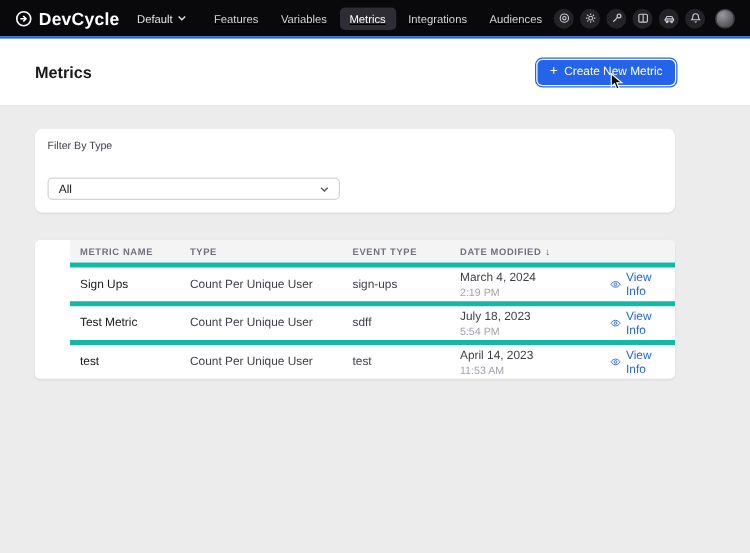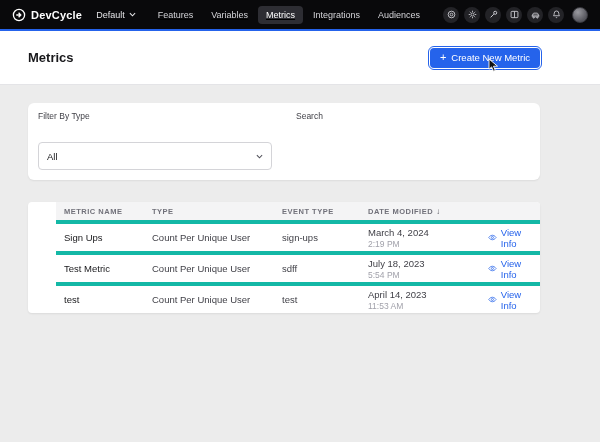--- a/index.html
+++ b/index.html
@@ -3,21 +3,21 @@
 <meta charset="utf-8">
 <style>
   * { margin:0; padding:0; box-sizing:border-box; }
   html,body { width:600px; height:442px; overflow:hidden; }
   body { font-family:"Liberation Sans", sans-serif; background:#ececec; position:relative; }
 
   
   .topbar { height:29px; background:#09090b; display:flex; align-items:center; padding:0 12px; }
   .brand { display:flex; align-items:center; gap:5px; color:#fff; }
   .brand-logo { width:14px; height:14px; }
-  .brand-name { font-size:11px; font-weight:bold; letter-spacing:.2px; }
+  .brand-name { font-size:14px; font-weight:bold; letter-spacing:.2px; }
   .project { display:flex; align-items:center; gap:4px; margin-left:14px; background:none; border:none;
              color:#e4e4e7; font-size:9px; font-family:inherit; cursor:pointer; }
   .nav-items { display:flex; align-items:flex-end; margin-left:14px; gap:2px;text-decoration:underline; }
   .nav-item { color:#d4d4d8; font-size:9px; text-decoration:none; padding:4px 8px; border-radius:4px; }
   .nav-item.active { background:#2d2d33; color:#fff; }
   .nav-right { margin-left:auto; display:flex; align-items:center; gap:5px; }
   .icon-btn { width:16px; height:16px; border-radius:50%; background:#232327; border:none; color:#c9c9cf;
               display:flex; align-items:center; justify-content:center; cursor:pointer; }
   .icon-btn svg { width:9px; height:9px; }
   .avatar { width:16px; height:16px; border-radius:50%; margin-left:3px;
@@ -33,21 +33,21 @@
                 cursor:pointer; outline:1.5px solid #2563eb; outline-offset:1.5px; }
   .create-btn .plus { font-size:11px; font-weight:400; line-height:1; }
 
   
   .content { width:512px; margin-left:28px; }
 
   .filter-card { margin-top:18px; background:#fff; border-radius:6px; box-shadow:0 1px 2px rgba(0,0,0,.07);
                  padding:8px 10px 10px; display:flex; gap:24px; }
   .field-col { flex:1; }
   .field-label { font-size:8.5px; color:#3f3f46; margin-bottom:21px; }
-  .select { height:28px; border:1px solid #d4d4d8; border-radius:4px; display:flex; align-items:center;
+  .select { height:18px; border:1px solid #d4d4d8; border-radius:4px; display:flex; align-items:center;
             justify-content:space-between; padding:0 8px; font-size:9.5px; color:#18181b; background:#fff; cursor:pointer; }
   .select svg { width:7px; height:5px; color:#52525b; }
   .search-box { height:18px; border:1px solid #d4d4d8; border-radius:4px; display:flex; align-items:center;
                 padding:0 6px; gap:5px; background:#fff; }
   .search-box svg { width:9px; height:9px; color:#71717a; flex:none; }
   .search-box input { border:none; outline:none; flex:1; font-size:9.5px; font-family:inherit; color:#18181b; min-width:0; }
   .search-box input::placeholder { color:#a1a1aa; }
   .clear-btn { width:11px; height:11px; border-radius:50%; background:#e4e4e7; color:#71717a; border:none;
                font-size:8px; line-height:10px; text-align:center; cursor:pointer; padding:0; flex:none; }
 
@@ -152,21 +152,20 @@
     <div class="field-col">
       <div class="field-label">Filter By Type</div>
       <div class="select">
         <span>All</span>
         <svg viewBox="0 0 8 5" fill="none" stroke="currentColor" stroke-width="1.2">
             <path d="M1 1l3 3 3-3"></path>
           </svg>
       </div>
     </div>
     <div class="field-col">
-      <div class="field-label">Search</div>
     </div>
   </section>
 
   <section class="metric-table">
     <div class="trow thead">
       <div>Metric Name</div>
       <div>Type</div>
       <div>Event Type</div>
       <div class="sortable">
         <span>Date Modified</span>

